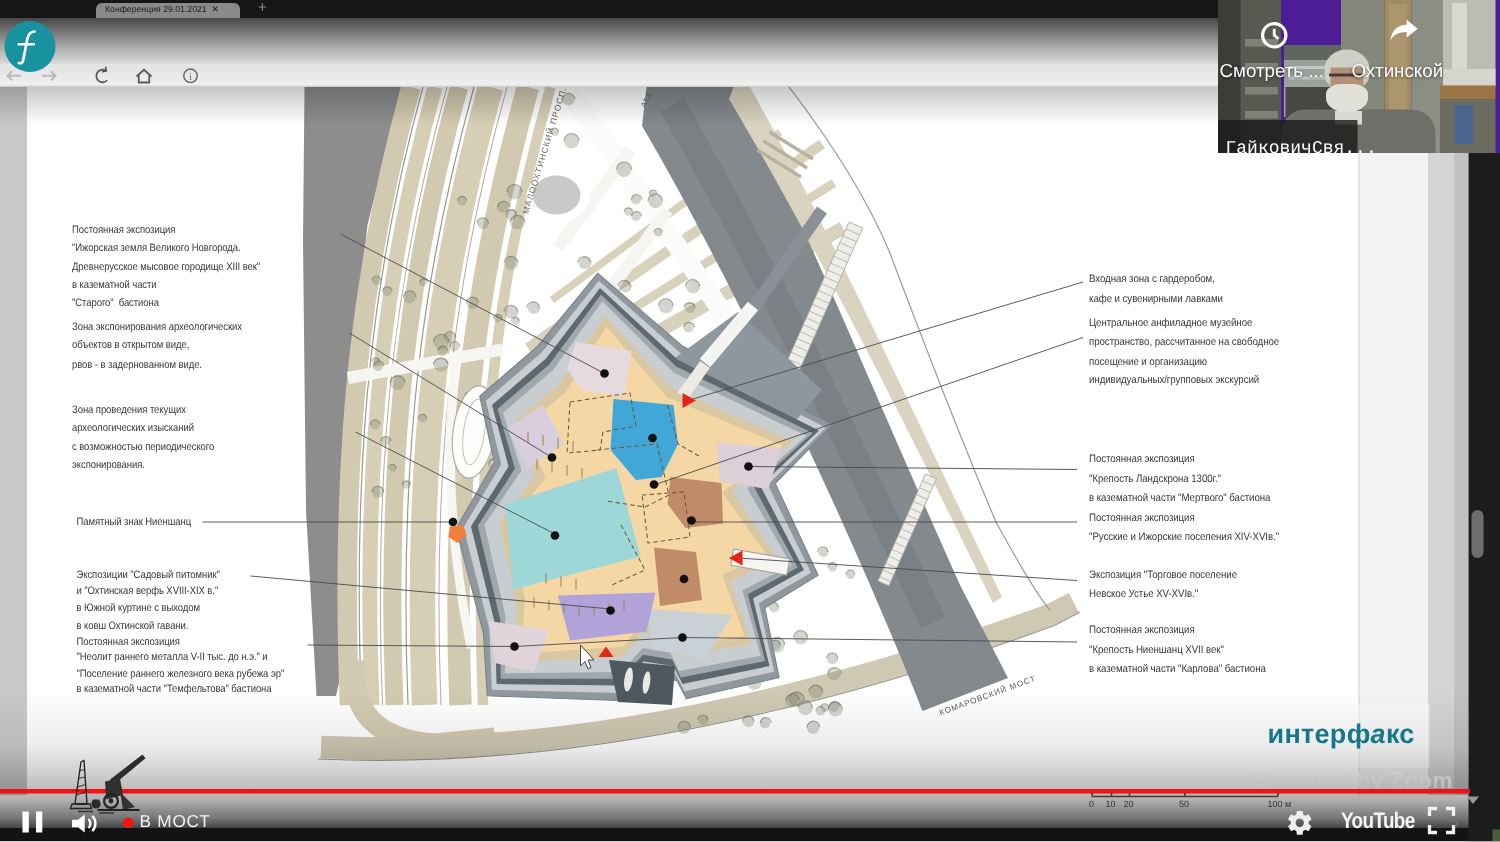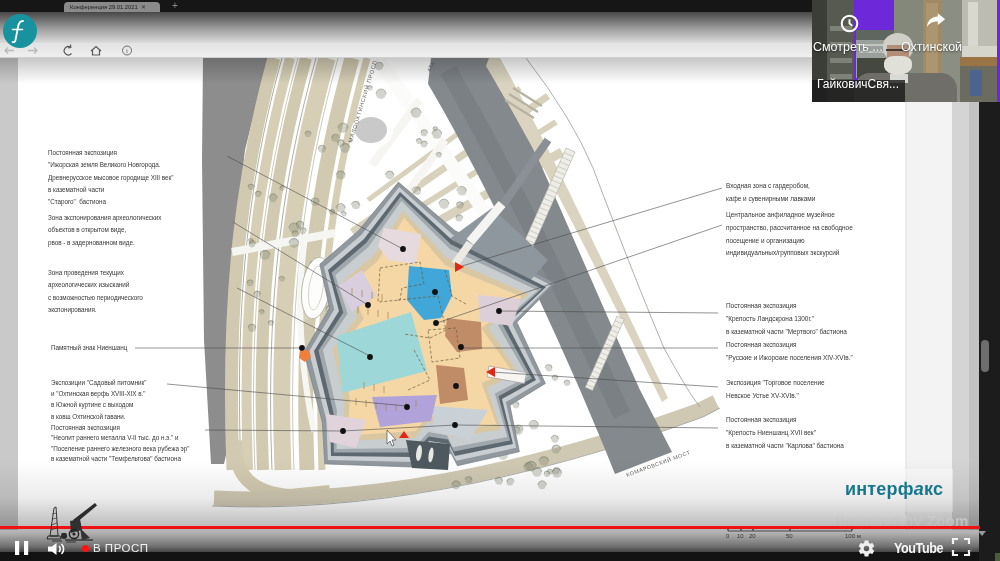--- a/index.html
+++ b/index.html
@@ -559,37 +559,37 @@
       <rect x="10" y="1" width="4.2" height="14" fill="#fff"></rect>
   </svg>
 
   <svg style="left:48px;top:542px;" width="20" height="14" viewBox="0 0 20 14">
     <path d="M0 4.5 H4 L8.5 1 V13 L4 9.5 H0 Z" fill="#fff"></path>
     <path d="M11 4 C12.6 5.6 12.6 8.4 11 10 M13.5 2 C16.3 4.5 16.3 9.5 13.5 12" stroke="#fff" stroke-width="1.6" fill="none"></path>
   </svg>
 
   <div style="left:82px;top:545px;width:7px;height:7px;border-radius:50%;background:#f11;"></div>
 
-  <div style="left:93px;top:542px;font-size:11.5px;color:#f1f1f1;letter-spacing:0.5px;">В ПРОСП</div>
+  <div style="left:93px;top:542px;font-size:11.5px;color:#f1f1f1;letter-spacing:0.5px;">В МОСТ</div>
 
   <svg style="left:857px;top:539px;" width="19" height="19" viewBox="0 0 24 24">
     <path fill="#eee" d="M12,15.5A3.5,3.5 0 0,1 8.5,12A3.5,3.5 0 0,1 12,8.5A3.5,3.5 0 0,1 15.5,12A3.5,3.5 0 0,1 12,15.5M19.43,12.97C19.47,12.65 19.5,12.33 19.5,12C19.5,11.67 19.47,11.34 19.43,11L21.54,9.37C21.73,9.22 21.78,8.95 21.66,8.73L19.66,5.27C19.54,5.05 19.27,4.96 19.05,5.05L16.56,6.05C16.04,5.66 15.5,5.32 14.87,5.07L14.5,2.42C14.46,2.18 14.25,2 14,2H10C9.75,2 9.54,2.18 9.5,2.42L9.13,5.07C8.5,5.32 7.96,5.66 7.44,6.05L4.95,5.05C4.73,4.96 4.46,5.05 4.34,5.27L2.34,8.73C2.21,8.95 2.27,9.22 2.46,9.37L4.57,11C4.53,11.34 4.5,11.67 4.5,12C4.5,12.33 4.53,12.65 4.57,12.97L2.46,14.63C2.27,14.78 2.21,15.05 2.34,15.27L4.34,18.73C4.46,18.95 4.73,19.03 4.95,18.95L7.44,17.94C7.96,18.34 8.5,18.68 9.13,18.93L9.5,21.58C9.54,21.82 9.75,22 10,22H14C14.25,22 14.46,21.82 14.5,21.58L14.87,18.93C15.5,18.67 16.04,18.34 16.56,17.94L19.05,18.95C19.27,19.03 19.54,18.95 19.66,18.73L21.66,15.27C21.78,15.05 21.73,14.78 21.54,14.63L19.43,12.97Z"></path>
   </svg>
 
   <div style="left:894px;top:539px;font-size:15px;font-weight:bold;color:#f5f5f5;letter-spacing:-0.5px;transform:scaleX(0.84);transform-origin:0 0;">YouTube</div>
 
   <svg style="left:951px;top:537px;" width="20" height="20" viewBox="0 0 20 20">
     <path d="M2 7 V2 H7 M13 2 H18 V7 M18 13 V18 H13 M7 18 H2 V13" stroke="#f2f2f2" stroke-width="2.2" fill="none"></path>
   </svg>
 
   <div style="left:969px;top:543px;font-size:11px;color:#777;">›</div>
 
   <div style="left:995px;top:553px;width:5px;height:8px;background:#4c5e38;"></div>
 
-  <div style="left:812px;top:0;width:188px;height:102px;background:#6d28d9;overflow:hidden;">
+  <div style="left:812px;top:0;width:188px;height:102px;background:#4c1d95;overflow:hidden;">
 
     <div style="left:0;top:0;width:15px;height:102px;background:#3b3d37;"></div>
 
     <div style="left:15px;top:0;width:27px;height:102px;background:#565a50;"></div>
     <div style="left:18px;top:26px;width:22px;height:5px;background:#7e8176;"></div>
     <div style="left:18px;top:42px;width:22px;height:5px;background:#7e8176;"></div>
     <div style="left:18px;top:58px;width:22px;height:5px;background:#7e8176;"></div>
     <div style="left:18px;top:74px;width:22px;height:5px;background:#7e8176;"></div>
 
     <div style="left:44px;top:30px;width:38px;height:48px;background:#9aa09b;"></div>
@@ -637,21 +637,21 @@
 
     <svg style="left:114px;top:12px;" width="20" height="17" viewBox="0 0 22 18">
       <path d="M13 1 L21 7.5 L13 14 V10 C7 10 3.5 12 1 16 C2 9 6 4.8 13 4.6 Z" fill="#fff"></path>
     </svg>
 
     <div style="left:1px;top:40px;font-size:12.5px;color:#fdfdfd;text-shadow:0 1px 2px rgba(0,0,0,0.55);">Смотреть ...</div>
 
     <div style="left:89px;top:40px;font-size:12.5px;color:#fdfdfd;text-shadow:0 1px 2px rgba(0,0,0,0.55);">Охтинской</div>
 
     <div style="left:0;top:80px;width:93px;height:22px;background:rgba(25,25,25,0.8);"></div>
-    <div style="left:5px;top:77px;font-size:12px;color:#fff;">ГайковичСвя...</div>
+    <div style="left:5px;top:92px;font-size:12px;color:#fff;font-family:Liberation Mono, monospace;">ГайковичСвя...</div>
   </div>
 
 
   <svg style="left:2px;top:13px;" width="36" height="36" viewBox="0 0 36 36">
     <circle cx="18" cy="18" r="17" fill="#18929e"></circle>
     <path d="M21 8 c-3.5 0 -4.5 3 -5 6 l-2.5 13 c-0.4 2 -1.5 2.5 -3 2" stroke="#fff" stroke-width="1.8" fill="none" stroke-linecap="round"></path>
     <path d="M10.5 16.5 h10" stroke="#fff" stroke-width="1.6" stroke-linecap="round"></path>
   </svg>
 
 </div>

